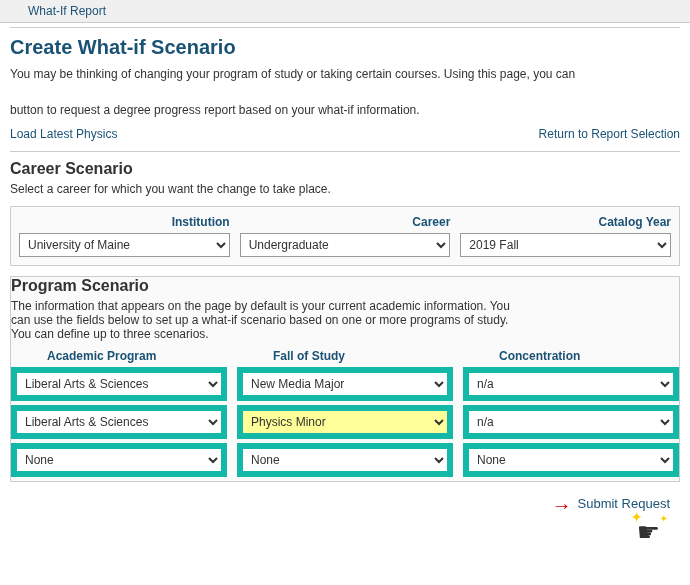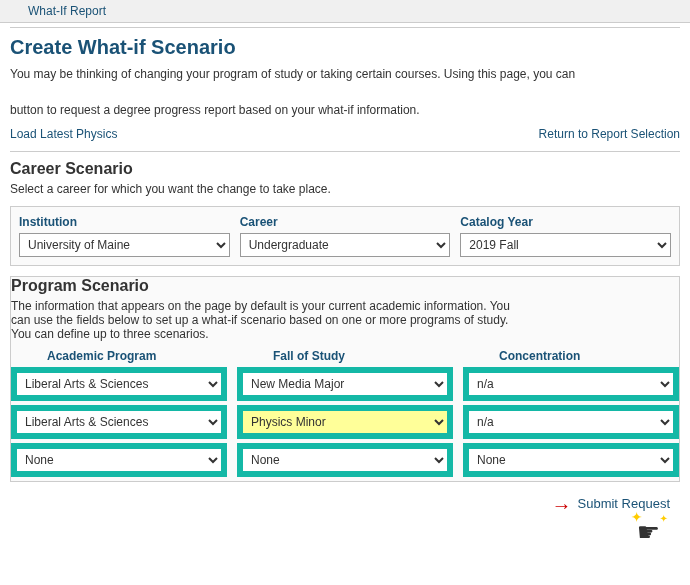--- a/index.html
+++ b/index.html
@@ -68,20 +68,21 @@
     .form-group {
       display: flex;
       flex-direction: column;
       flex: 1;
     }
     .form-group label {
       font-size: 12px;
       font-weight: bold;
       color: #1a5276;
       margin-bottom: 4px;
+      text-align: right;
     }
     .form-group select {
       font-size: 12px;
       padding: 3px 4px;
       border: 1px solid #999;
       background: #fff;
       color: #333;
       width: 100%;
       appearance: auto;
     }

